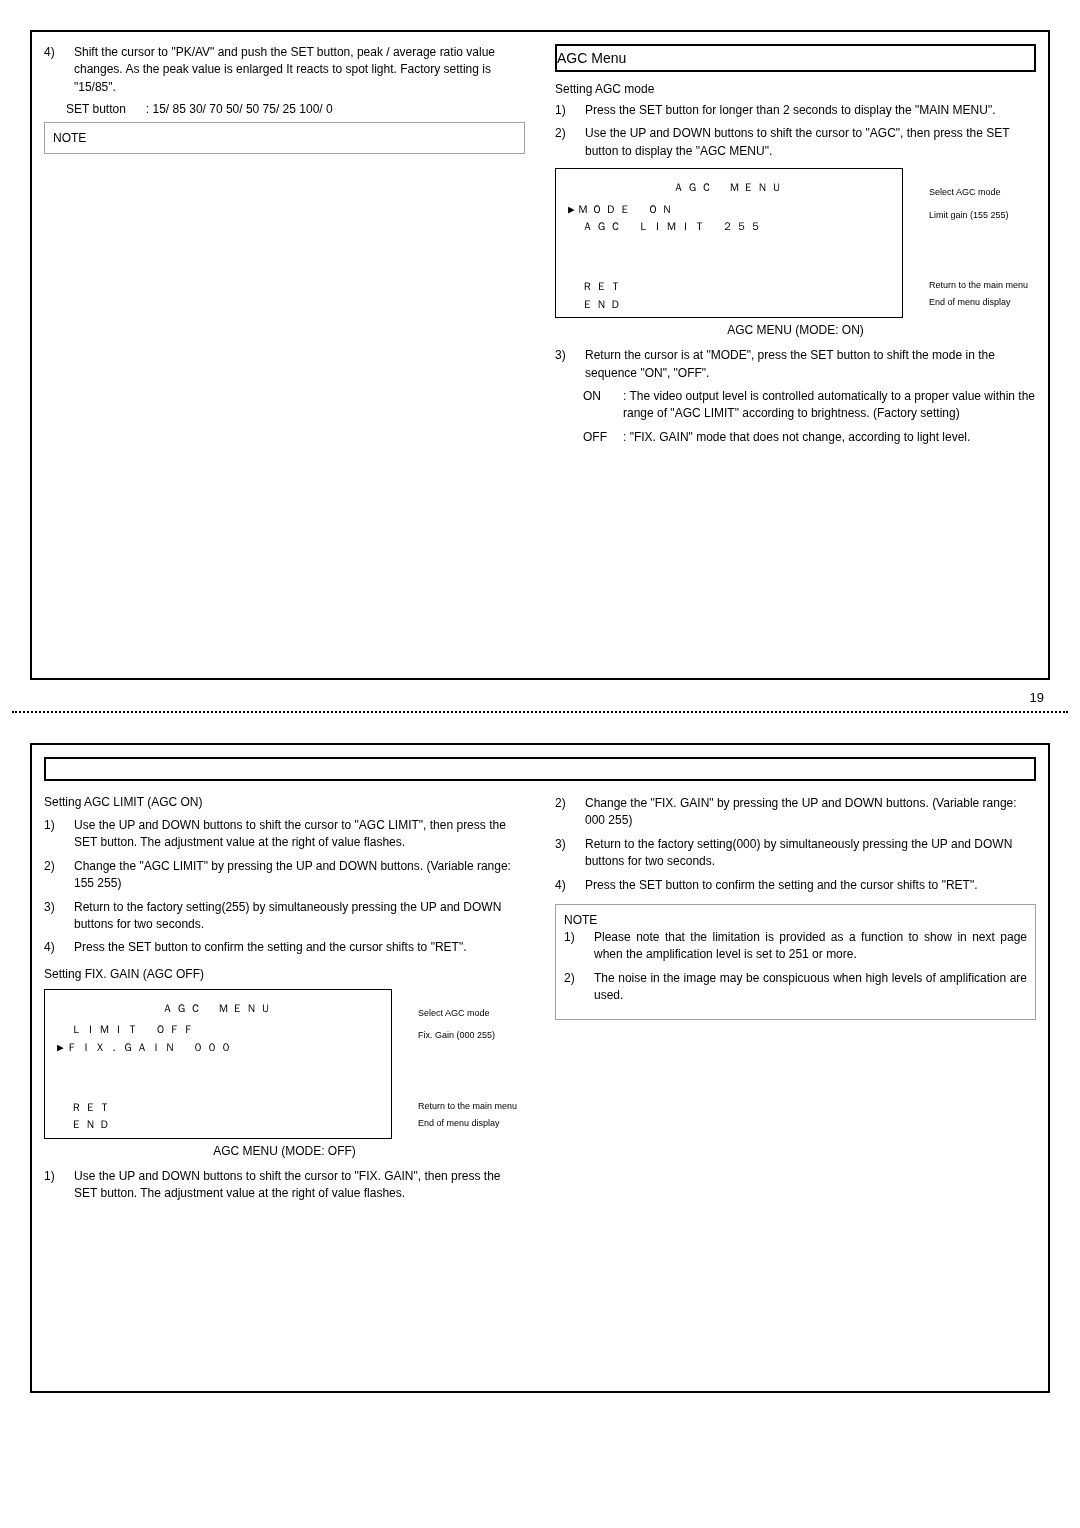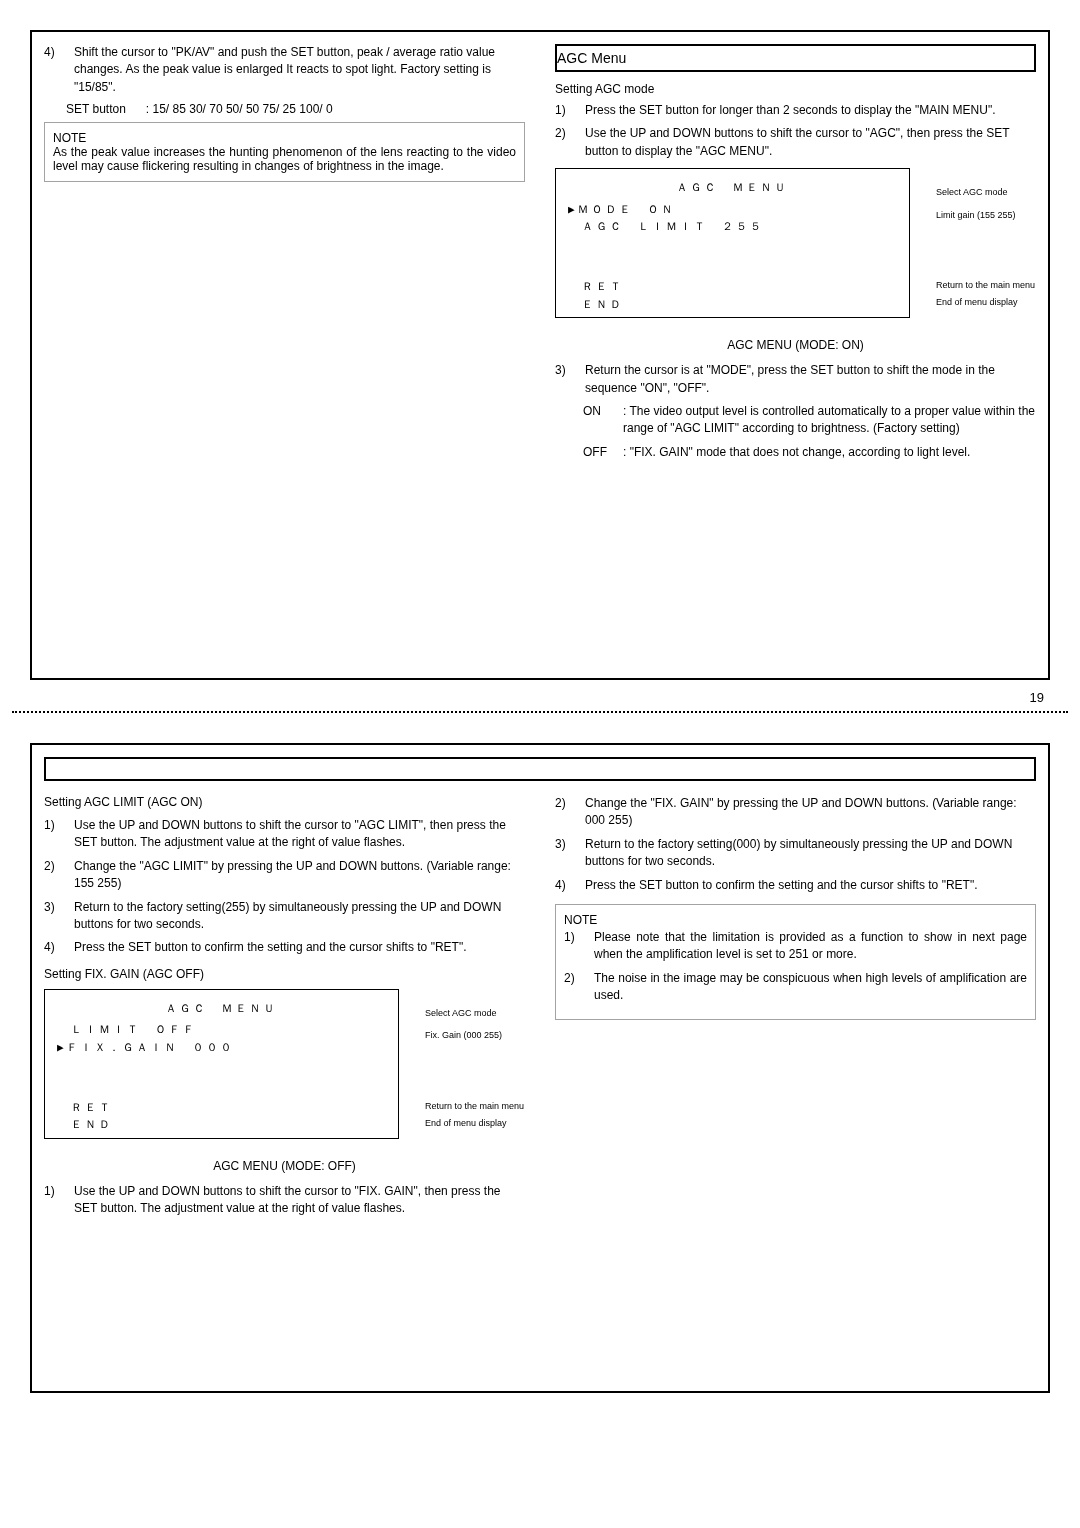--- a/index.html
+++ b/index.html
@@ -5,24 +5,24 @@
 *{box-sizing:border-box;margin:0;padding:0}
 body{background:#fff;font-family:Arial,sans-serif;font-size:12px;color:#000;width:1080px;margin:0 auto}
 .page{border:0}
 .inner{border:2px solid #000;margin:30px 30px 8px 30px;padding:12px 12px 12px 12px;min-height:650px;position:relative}
 .section-title{border:2px solid #000;padding:4px 0;font-size:14px;margin-bottom:6px;display:inline-block;width:100%}
 .cols{display:flex;gap:30px}
 .col{flex:1;min-width:0}
 .note-box{border:1px solid #a3a3a3;padding:8px;margin:6px 0;font-size:12px;text-align:justify}
 .note-box .hd{font-weight:normal}
 .menu-box{border:1px solid #000;padding:10px 12px 14px 12px;font-family:monospace;font-size:11px;line-height:1.6;letter-spacing:4px;position:relative;height:150px}
-.menu-wrap{display:flex;align-items:flex-start;gap:26px;margin:8px 1px 4px 0}
+.menu-wrap{display:flex;align-items:flex-start;gap:26px;margin:8px 8px 4px 0}
 .menu-ann{font-size:9px;line-height:1.4;padding-top:18px}
 .menu-ann div{margin-bottom:4px;white-space:nowrap}
-.cap{text-align:center;font-size:12px;margin:20px 0 10px 0}
+.cap{text-align:center;font-size:12px;margin:5px 0 10px 0}
 ol.num{list-style:none;padding-left:0}
 ol.num>li{display:flex;gap:10px;margin-bottom:6px;line-height:1.45}
 ol.num>li>.n{min-width:20px}
 .sub{padding-left:28px;font-size:12px;margin-bottom:6px;line-height:1.45}
 .pagenum{text-align:right;font-size:13px;padding:2px 36px 6px 0}
 .pagenuml{text-align:left;font-size:13px;padding:2px 0 6px 50px}
 .dotted{border:none;border-top:2px dotted #000;margin:0 12px 0 12px}
 .justify{text-align:justify}
 .setbtn{margin-left:22px;font-size:12px}
 .unicode-small{letter-spacing:3px}
@@ -40,21 +40,20 @@
             <span class="n">4)</span>
             <span>Shift the cursor to "PK/AV" and push the SET button, peak / average ratio value changes. As the peak value is enlarged It reacts to spot light. Factory setting is "15/85".</span>
           </li>
         </ol>
         <div class="setbtn">
           <span>SET button</span>&nbsp;&nbsp;&nbsp;&nbsp;&nbsp;
           <span>: 15/ 85   30/ 70   50/ 50   75/ 25   100/   0</span>
         </div>
         <div class="note-box">
           <div class="hd">NOTE</div>
-          <div class="justify">As the peak value increases the hunting phenomenon of the lens reacting to the video level may cause flickering resulting in changes of brightness in the image.</div>
         </div>
       </div>
 
       <div class="col">
         <div class="section-title">AGC Menu</div>
         <div style="margin:4px 0 6px 0">Setting AGC mode</div>
         <ol class="num">
           <li>
               <span class="n">1)</span>
               <span>Press the SET button for longer than 2 seconds to display the "MAIN MENU".</span>

